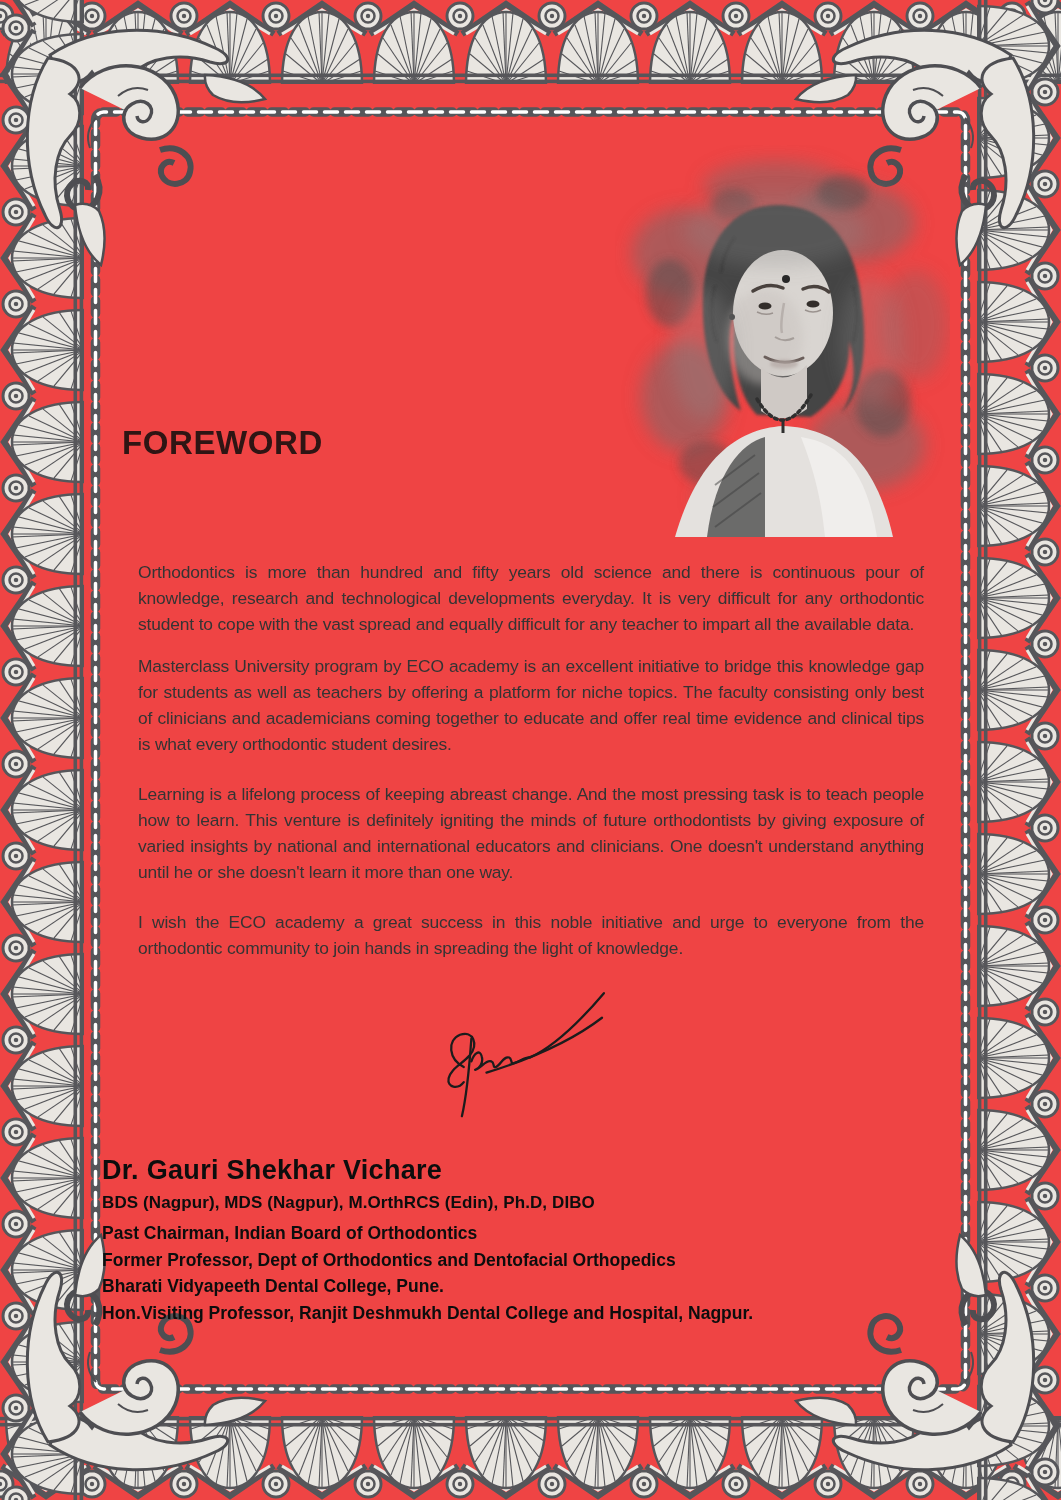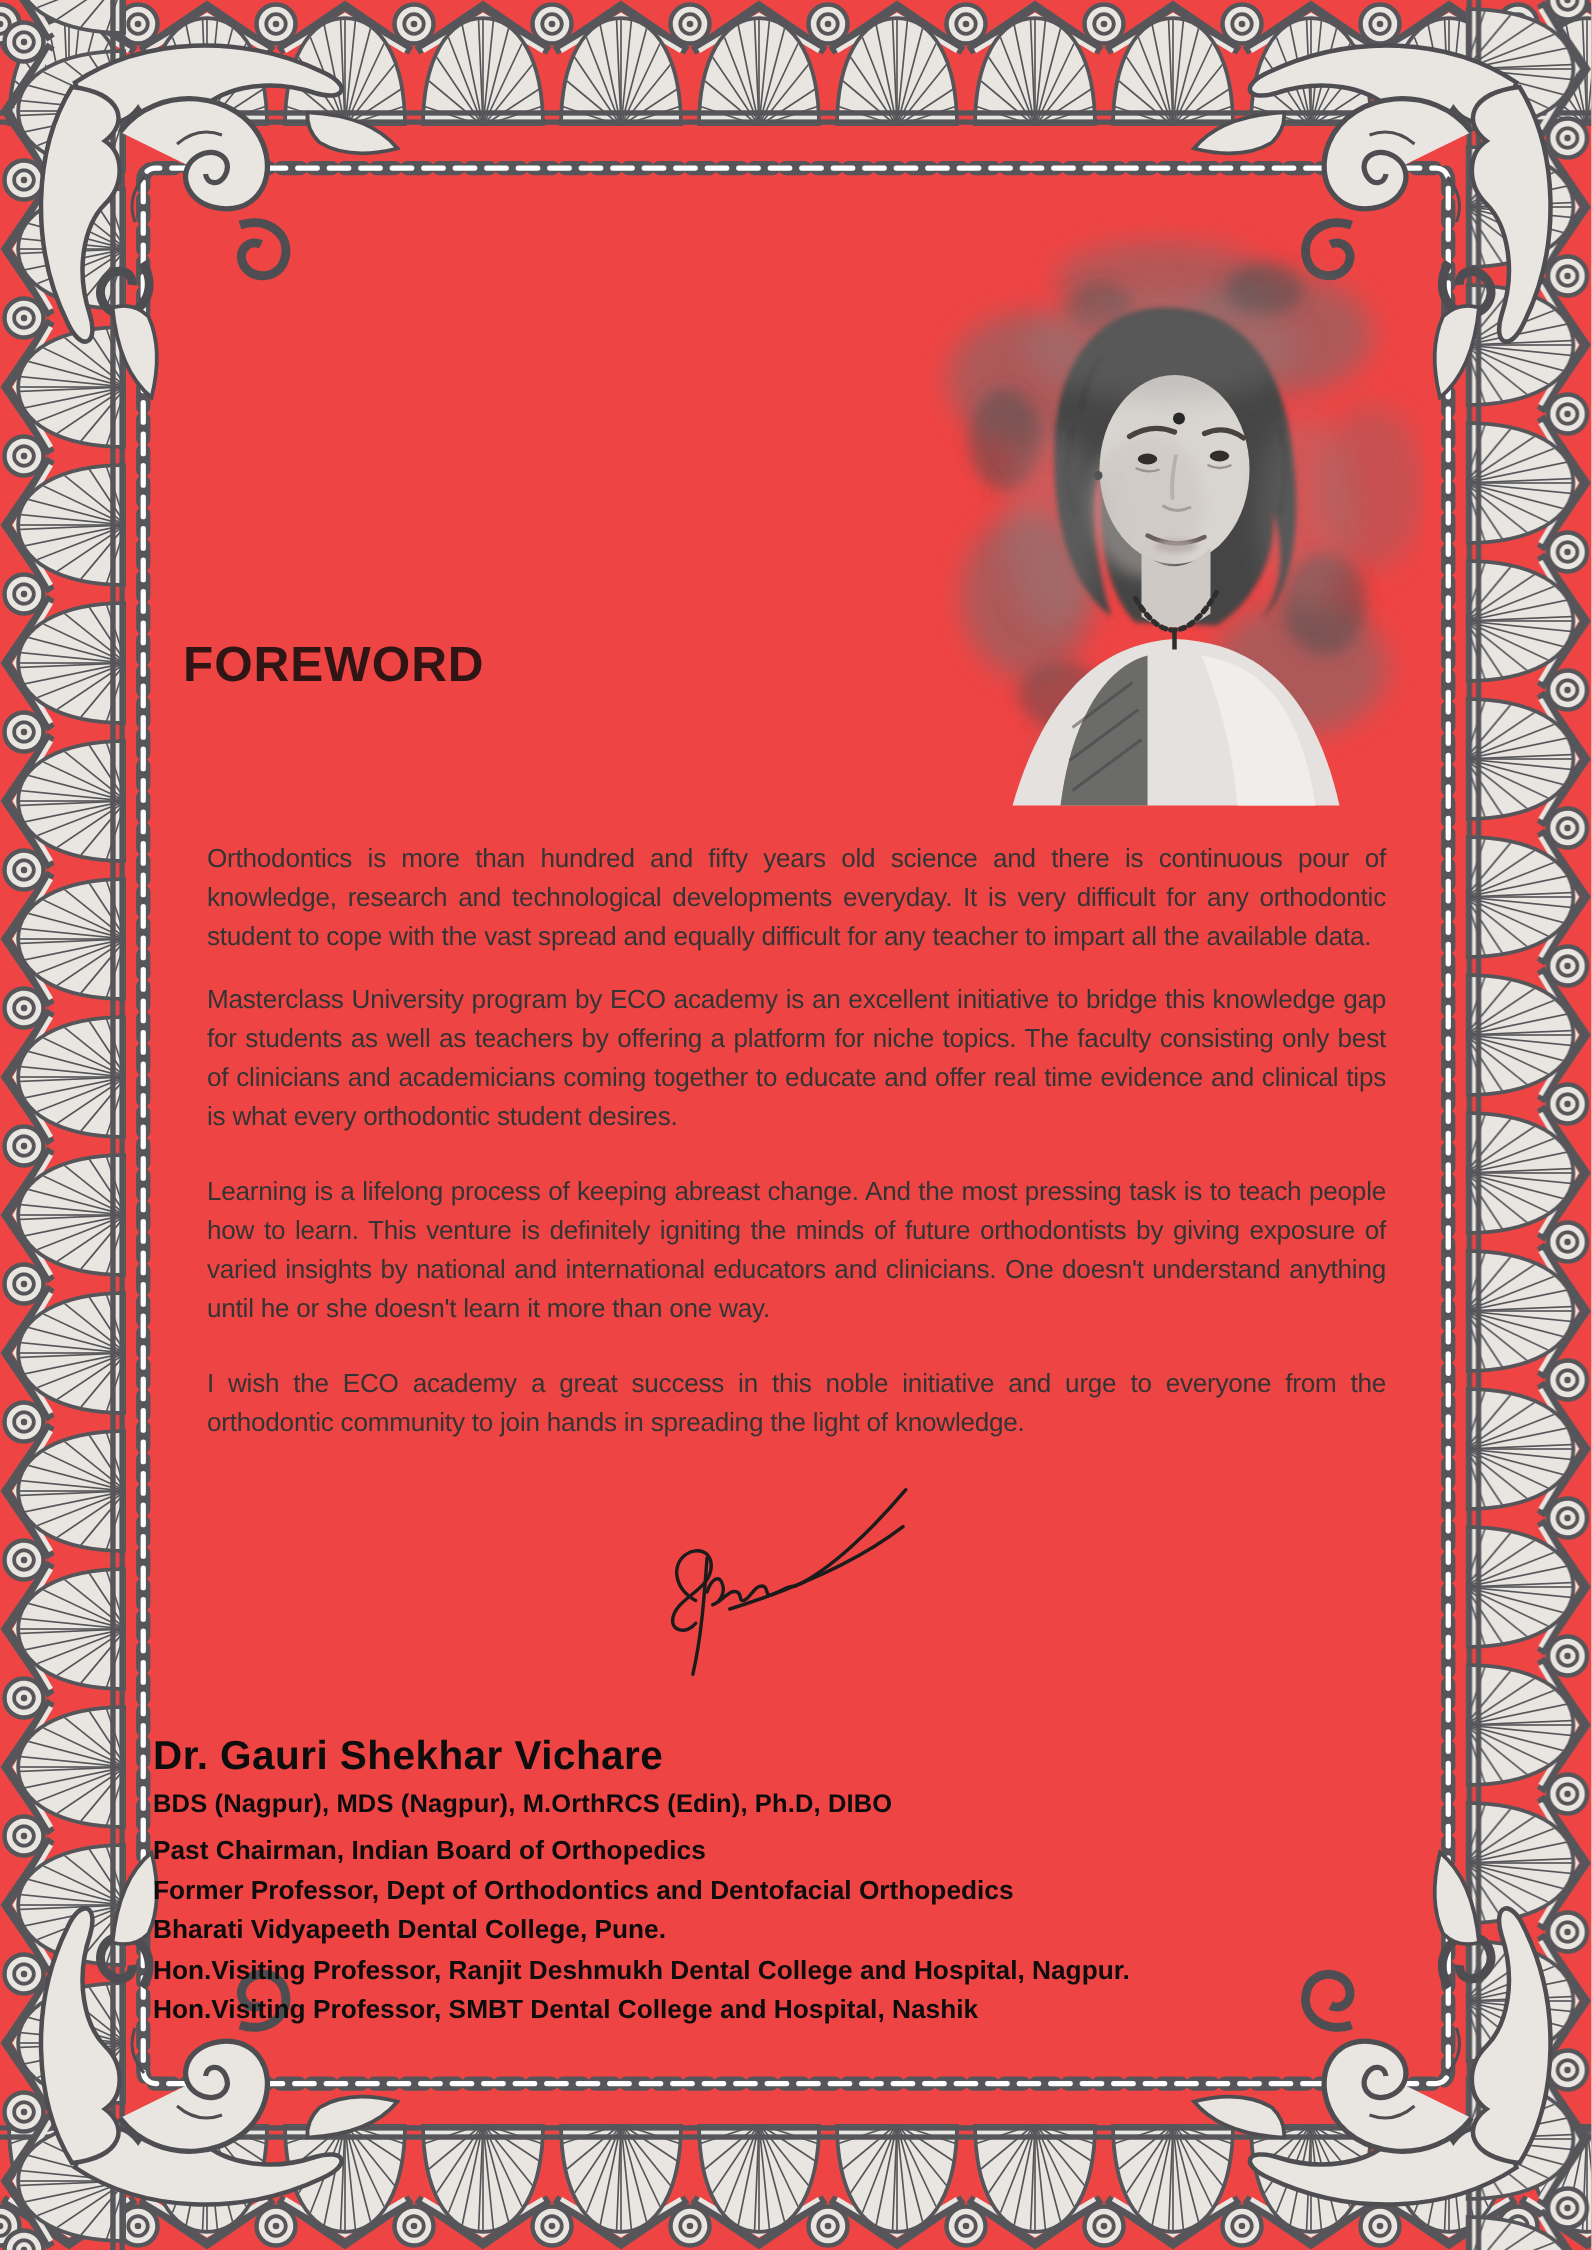--- a/index.html
+++ b/index.html
@@ -202,22 +202,21 @@
         <path d="M52,64 C50,92 48,120 42,146"></path>
         <path d="M52,88 c3,-9 9,-13 11,-5 c2,7 -3,13 -7,14 c7,-2 11,-11 17,-9 c4,1.5 1,7 5,6 c5,-2 8,-12 14,-10 c3,1 1,7 5,6 c7,-2 12,-7 17,-6 C140,72 170,42 192,16"></path>
         <path d="M190,42 C164,62 126,82 68,100"></path>
       </g>
     </svg>
 
     <div class="author">
       <div class="author-name">Dr.  Gauri Shekhar Vichare</div>
       <div class="author-quals">BDS (Nagpur), MDS (Nagpur), M.OrthRCS (Edin), Ph.D, DIBO</div>
       <div class="author-titles">
-        <div>Past Chairman, Indian Board of Orthopedics</div>
+        <div>Past Chairman, Indian Board of Orthodontics</div>
         <div>Former Professor, Dept of Orthodontics and Dentofacial Orthopedics</div>
         <div>Bharati Vidyapeeth Dental College, Pune.</div>
         <div>Hon.Visiting Professor, Ranjit Deshmukh Dental College and Hospital, Nagpur.</div>
-        <div>Hon.Visiting Professor, SMBT Dental College and Hospital, Nashik</div>
       </div>
     </div>
 
   </div>
 </div>
 
 </body></html>

